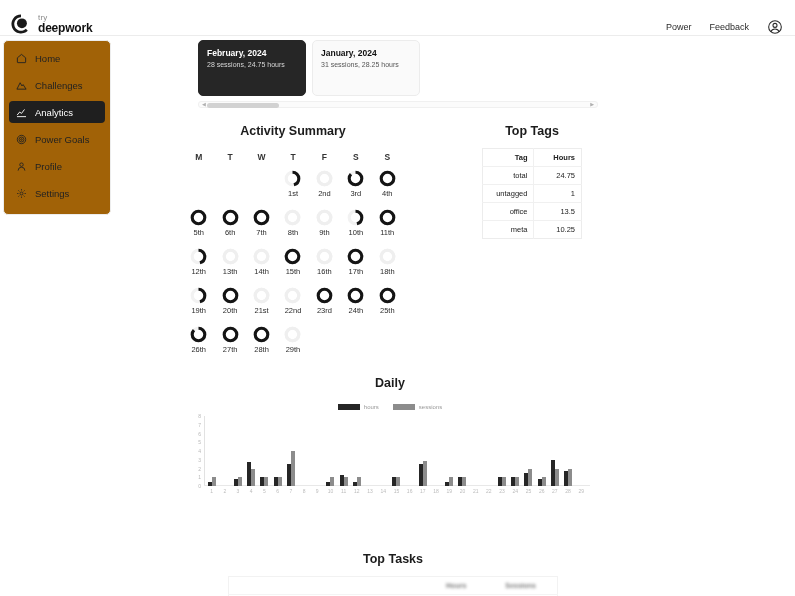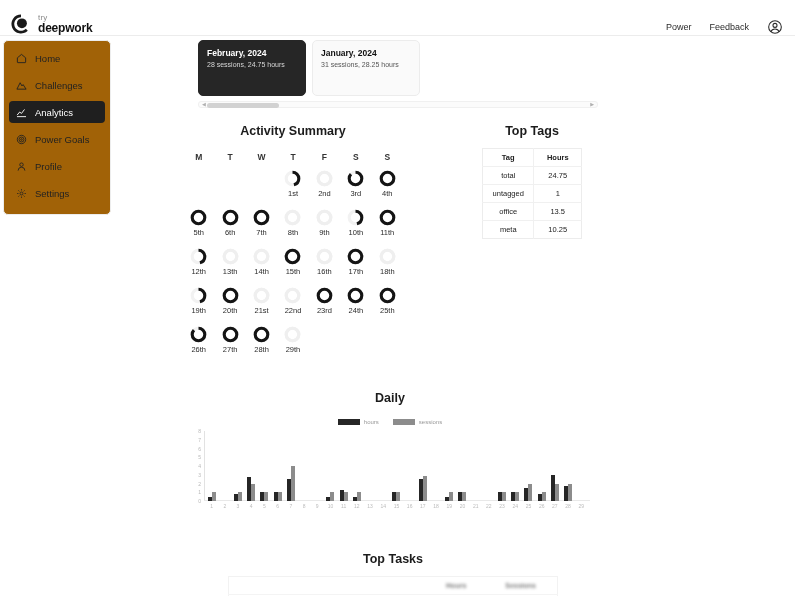--- a/index.html
+++ b/index.html
@@ -81,29 +81,29 @@
   .day-grid { display: grid; grid-template-columns: repeat(7, 1fr); row-gap: 0; margin-top: 8px; }
   .day-cell { display: flex; flex-direction: column; align-items: center; height: 39px; justify-content: flex-start; }
   .day-cell.empty { visibility: hidden; }
   .ring { width: 17px; height: 17px; display: block; }
   .day-lbl { font-size: 7.5px; color: #2b2b2b; margin-top: 2px; }
 
   
   .toptags { position: absolute; left: 330px; top: 84px; width: 100px; margin-left: 24px; }
   .tags-table { width: 100%; border-collapse: collapse; margin-top: 10px; border: 1px solid #ececec; }
   .tags-table th, .tags-table td {
-    font-size: 7.5px; text-align: center; padding: 4px 6px;
+    font-size: 7.5px; text-align: right; padding: 4px 6px;
     border-bottom: 1px solid #f0f0f0; color: #222;
   }
   .tags-table th { font-weight: bold; }
   .tags-table td:first-child, .tags-table th:first-child { width: 52%; border-right: 1px solid #f0f0f0; }
   .tags-table tr:last-child td { border-bottom: none; }
 
   
-  .daily { position: absolute; left: 62px; top: 351px; width: 400px; }
+  .daily { position: absolute; left: 62px; top: 336px; width: 400px; }
   .legend { display: flex; justify-content: center; gap: 14px; margin-top: 14px; }
   .leg-item { display: flex; align-items: center; gap: 4px; }
   .leg-swatch { width: 22px; height: 6px; display: block; }
   .leg-lbl { font-size: 6px; color: #999; }
   .plot { position: relative; height: 82px; margin-top: 6px; padding-left: 14px; }
   .yaxis { position: absolute; left: 0; top: 0; bottom: 12px; width: 14px; }
   .ytick { position: absolute; right: 3px; font-size: 5px; color: #b8b8b8; transform: translateY(-50%); }
   .axis-line { position: absolute; left: 14px; top: 0; bottom: 12px; width: 1px; background: #e2e2e2; }
   .axis-base { position: absolute; left: 14px; right: 0; bottom: 12px; height: 1px; background: #e8e8e8; }
   .bars { position: absolute; left: 15px; right: 2px; top: 0; bottom: 12px; display: flex; align-items: flex-end; }

